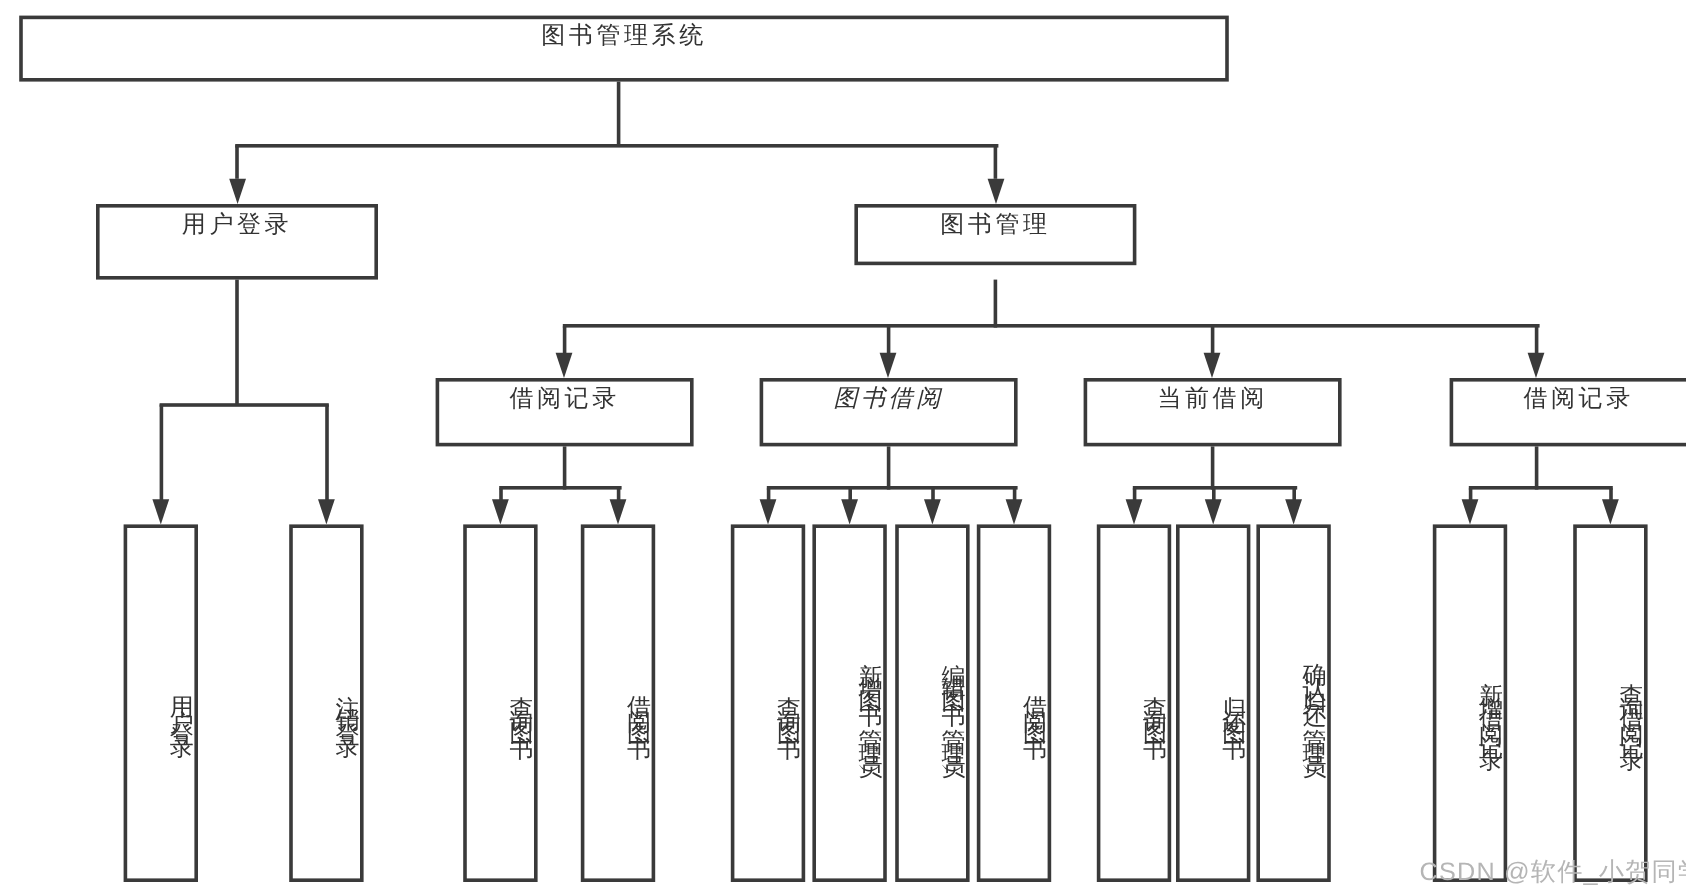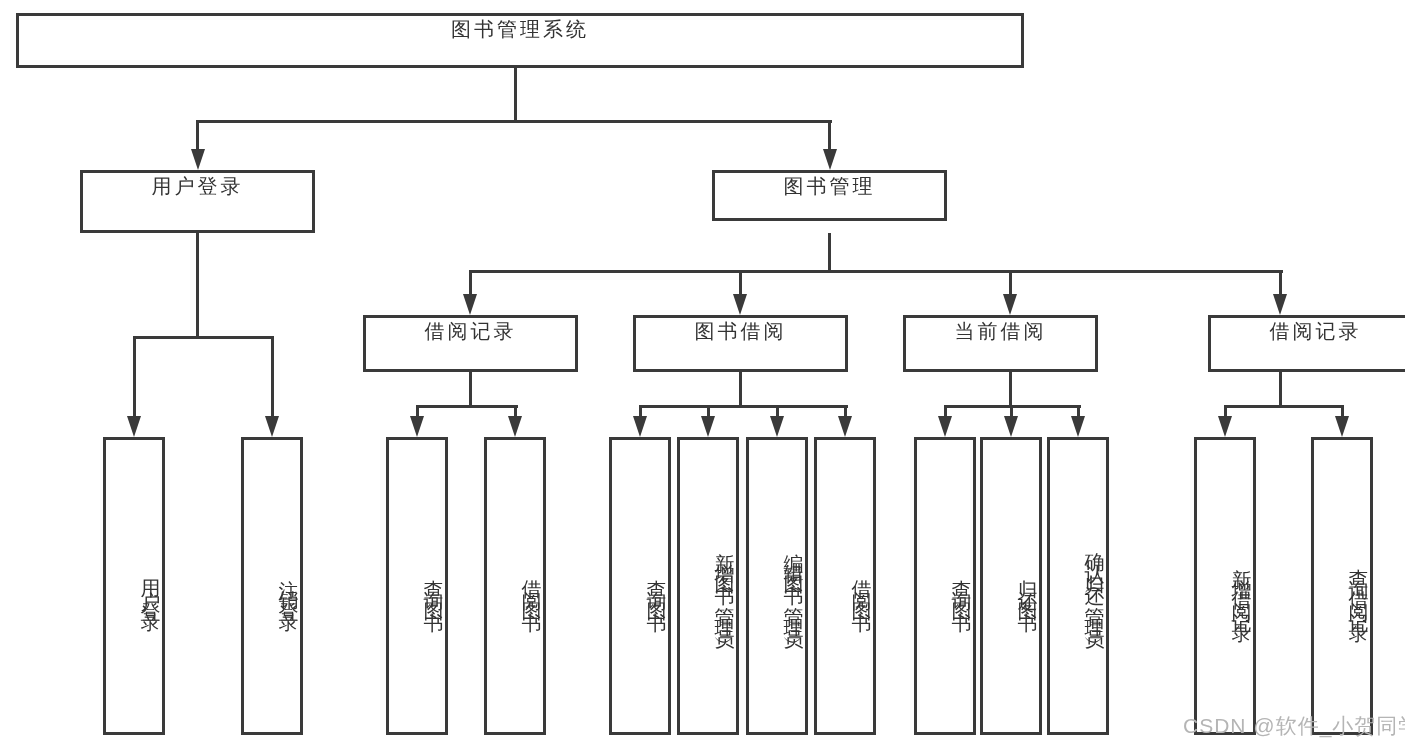--- a/index.html
+++ b/index.html
@@ -76,24 +76,24 @@
   <div class="vline" style="left:739px;top:272px;height:23px;"></div>
   <div class="arrow" style="left:733px;top:294px;"></div>
   <div class="vline" style="left:1009px;top:272px;height:23px;"></div>
   <div class="arrow" style="left:1003px;top:294px;"></div>
   <div class="vline" style="left:1279px;top:272px;height:23px;"></div>
   <div class="arrow" style="left:1273px;top:294px;"></div>
 
   <div class="node" style="left:363px;top:315px;width:215px;height:57px;">
     <span>借阅记录</span>
   </div>
-  <div class="node" style="left:633px;top:315px;width:215px;height:57px;">
+  <div class="node" style="left:633px;top:315px;width:215px;height:57px;font-style:italic;">
     <span>图书借阅</span>
   </div>
-  <div class="node" style="left:903px;top:315px;width:195px;height:57px;">
+  <div class="node" style="left:903px;top:315px;width:215px;height:57px;">
     <span>当前借阅</span>
   </div>
   <div class="node" style="left:1173px;top:315px;width:215px;height:57px;margin-left:35px;">
     <span>借阅记录</span>
   </div>
 
   <div class="vline" style="left:469px;top:372px;height:36px;"></div>
   <div class="hline" style="left:416px;top:405px;width:102px;"></div>
   <div class="vline" style="left:416px;top:407px;height:10px;"></div>
   <div class="arrow" style="left:410px;top:416px;"></div>

